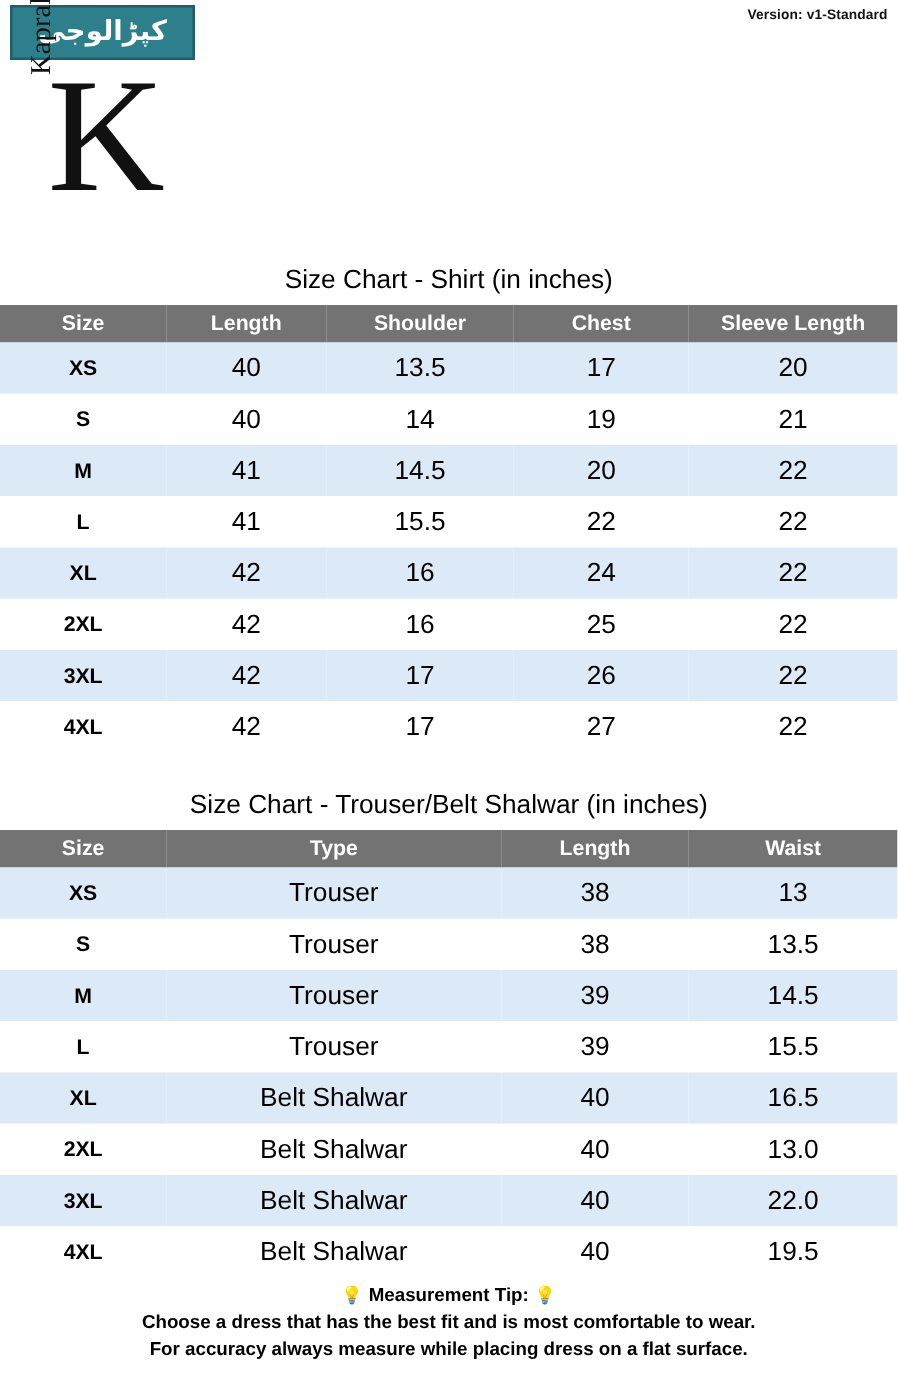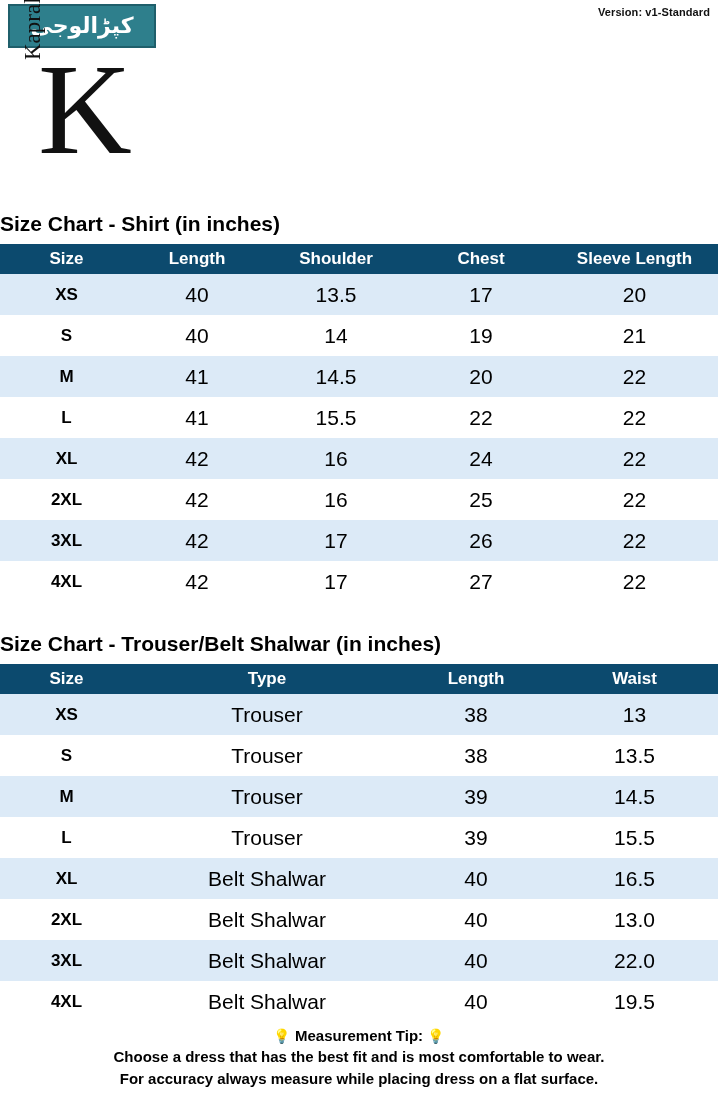--- a/index.html
+++ b/index.html
@@ -73,35 +73,36 @@
     left: 160px; top: 26px;
     width: 548px;
     text-align: center;
     font-size: 20px;
     line-height: 30px;
     color: #000;
   }
 
   
   .chart-title {
+    text-align: center;
     font-size: 21px;
-    font-weight: bold;
+    font-weight: normal;
     color: #000;
   }
   #shirt-title { position: absolute; left: 0; top: 212px; width: 718px; }
   #trouser-title { position: absolute; left: 0; top: 632px; width: 718px; }
 
   
   table {
     border-collapse: collapse;
     width: 718px;
     table-layout: fixed;
   }
   thead th {
-    background: #0c4a6e;
+    background: #737373;
     color: #ffffff;
     font-size: 17px;
     font-weight: bold;
     height: 30px;
     text-align: center;
     border: none;
   }
   tbody td {
     height: 41px;
     text-align: center;

